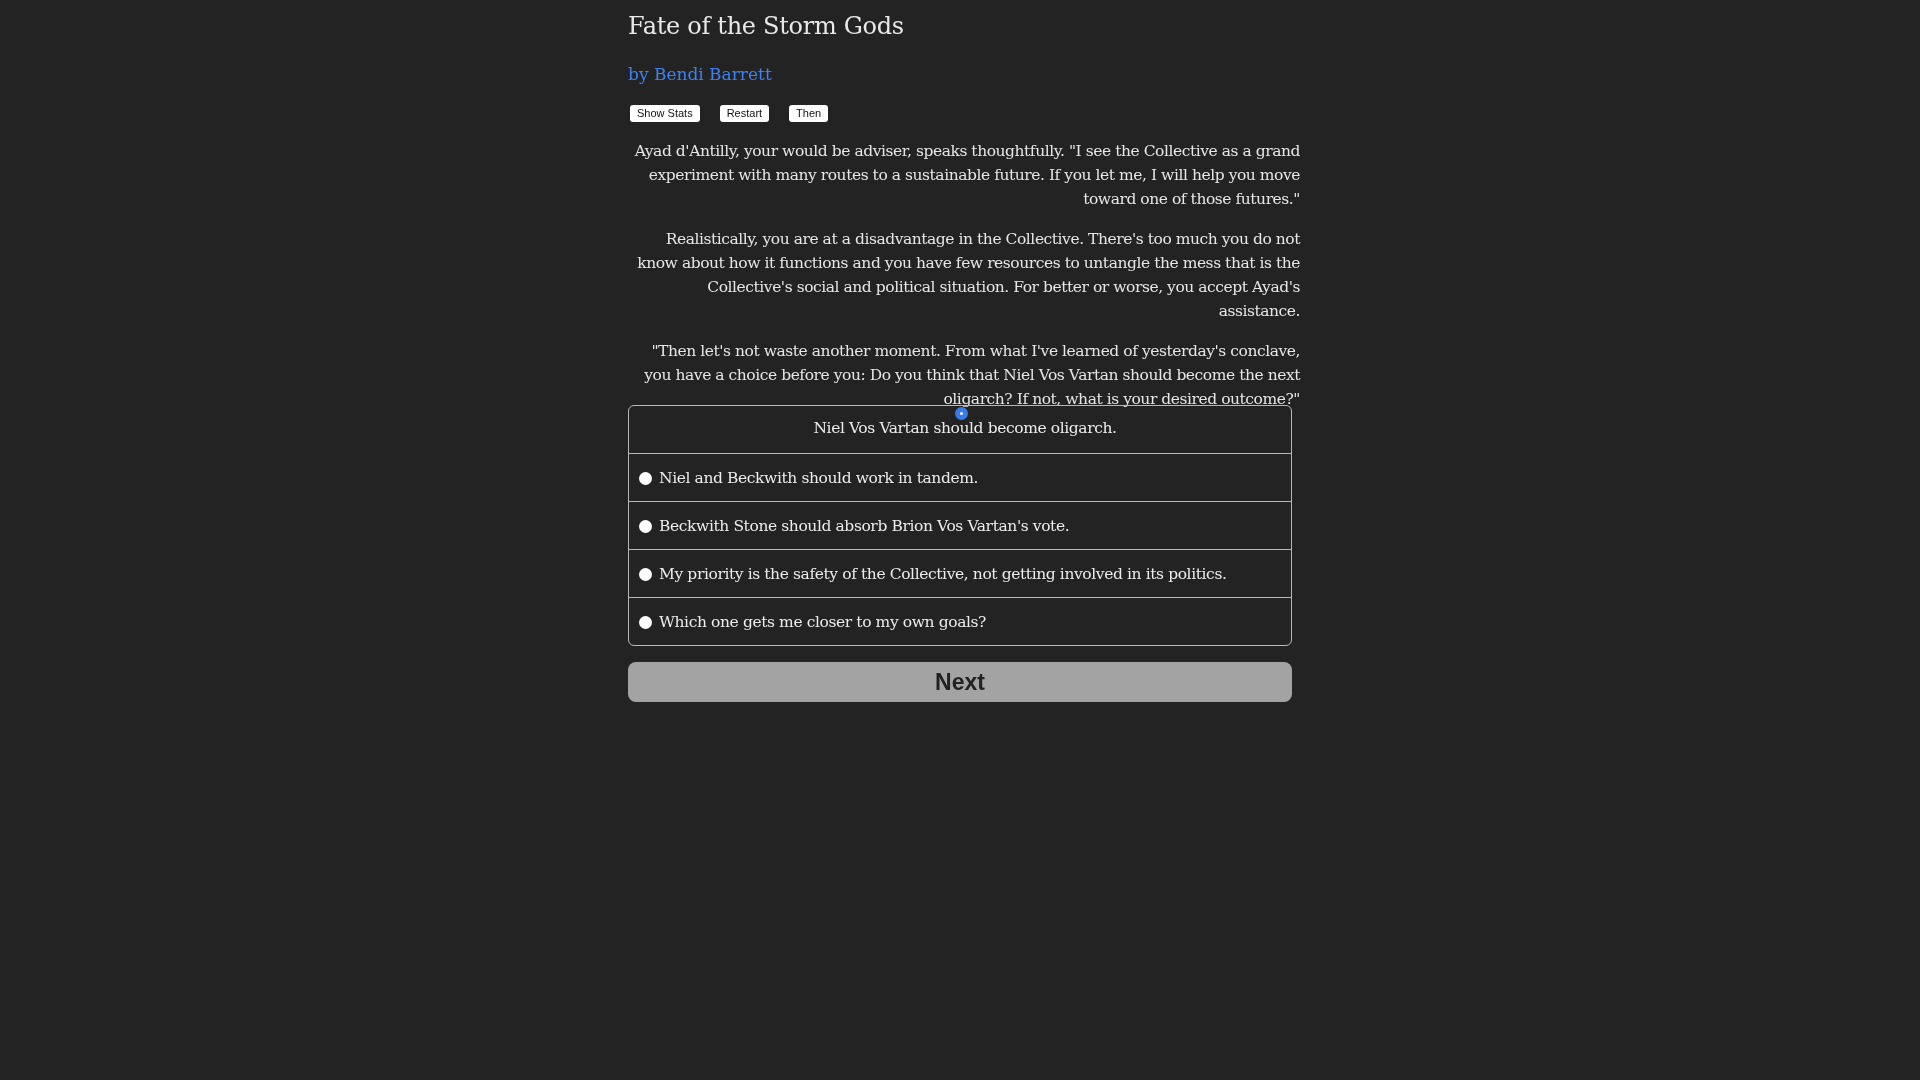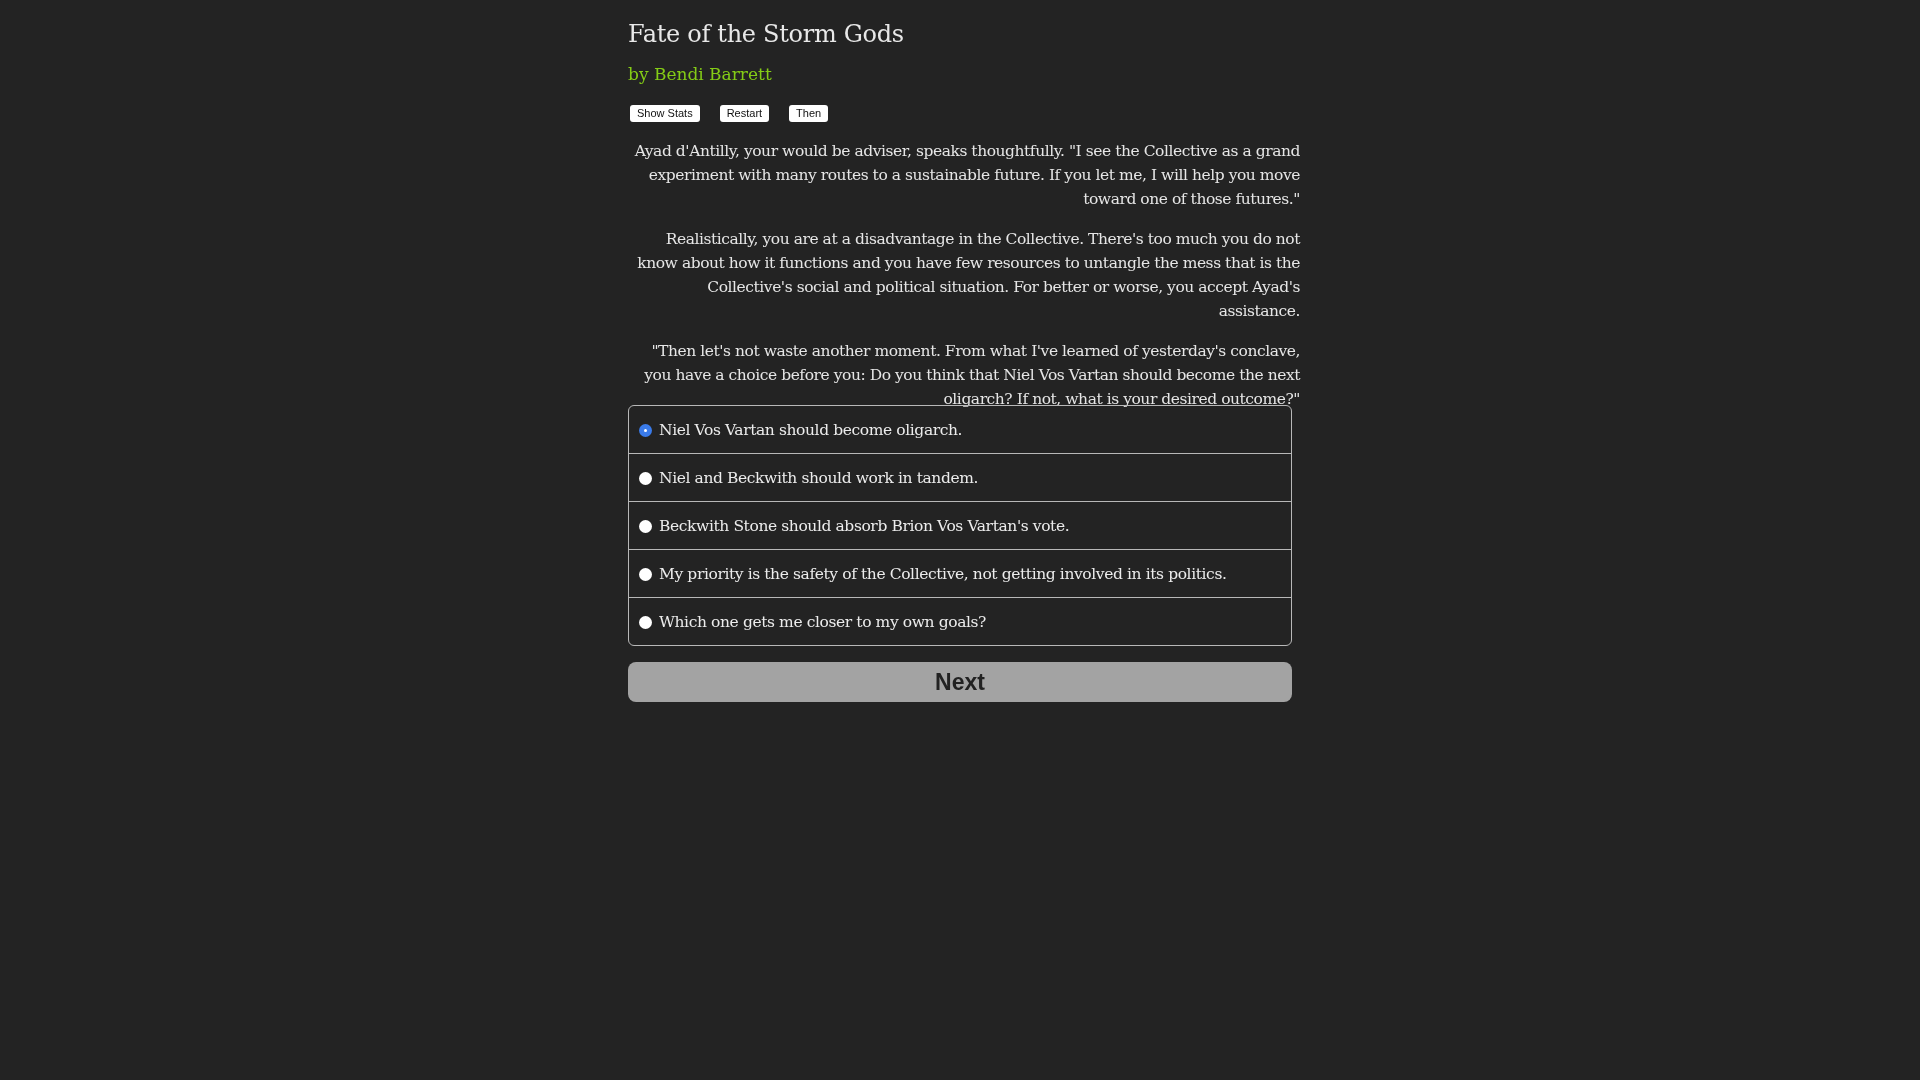--- a/index.html
+++ b/index.html
@@ -16,36 +16,36 @@
   }
   .container {
     position: absolute;
     left: 628px;
     top: 0;
     width: 664px;
   }
   .title {
     margin: 0;
     position: absolute;
-    top: 20px;
+    top: 12px;
     left: 0;
     font-size: 24px;
     font-weight: normal;
     color: #e8e8e8;
     white-space: nowrap;
     letter-spacing: -0.3px;
   }
   .byline {
     margin: 0;
     position: absolute;
     top: 64px;
     left: 0;
     font-size: 17px;
     font-weight: normal;
-    color: #84cc16;
+    color: #3b82f6;
     white-space: nowrap;
   }
   .toolbar {
     position: absolute;
     top: 105px;
     left: 2px;
     display: flex;
     gap: 20px;
   }
   .tb-btn {
@@ -89,20 +89,21 @@
     display: flex;
     align-items: center;
     padding-left: 10px;
     border-top: 1px solid #b8b8b8;
     box-sizing: border-box;
     cursor: pointer;
   }
   .choice:first-child {
     border-top: none;
     height: 47px;
+    flex-direction: column;
   }
   .radio {
     width: 13px;
     height: 13px;
     border-radius: 50%;
     background: #ffffff;
     margin-right: 7px;
     flex: 0 0 auto;
     position: relative;
     top: 1px;

